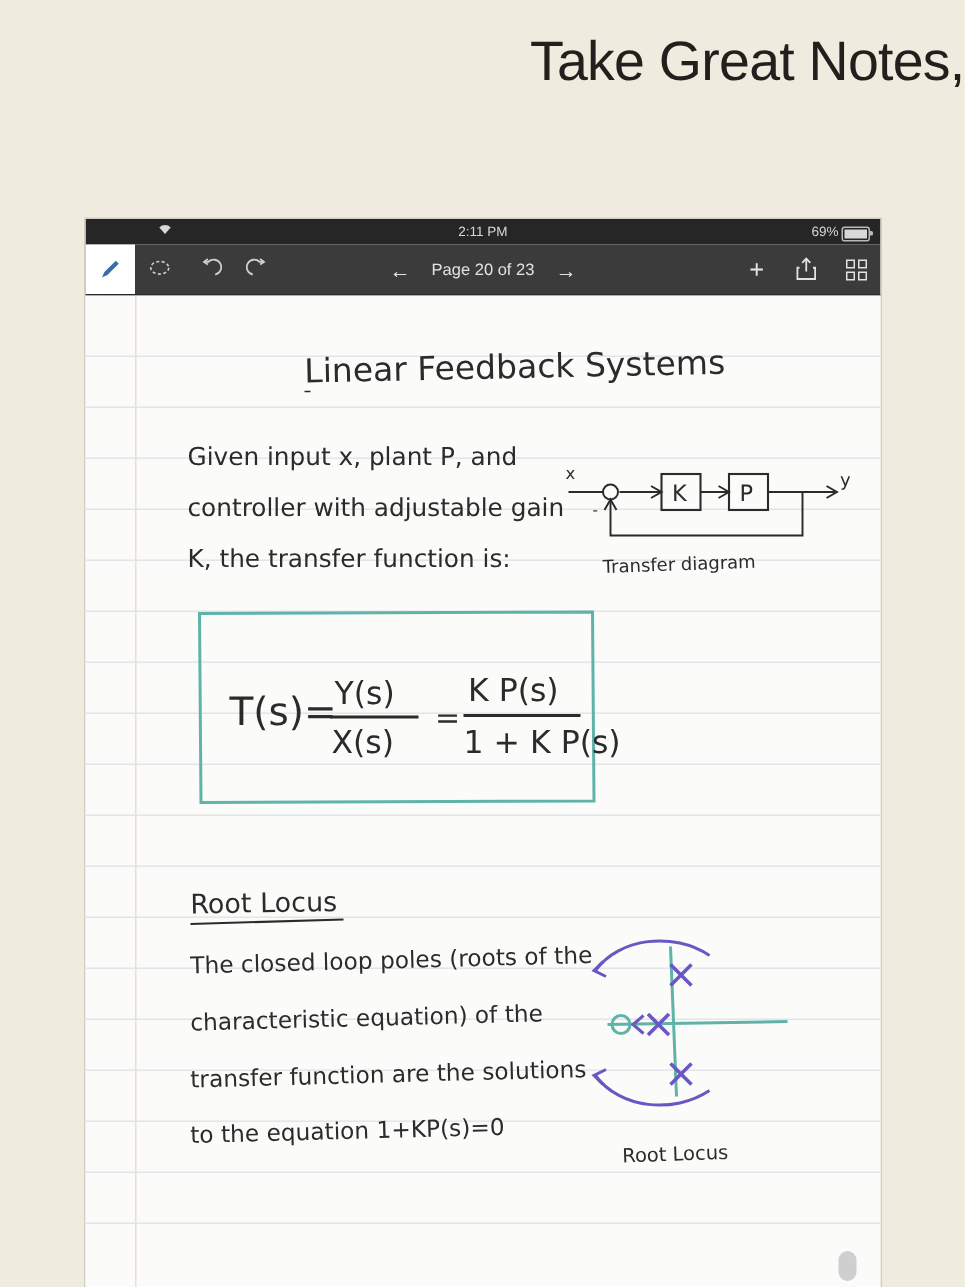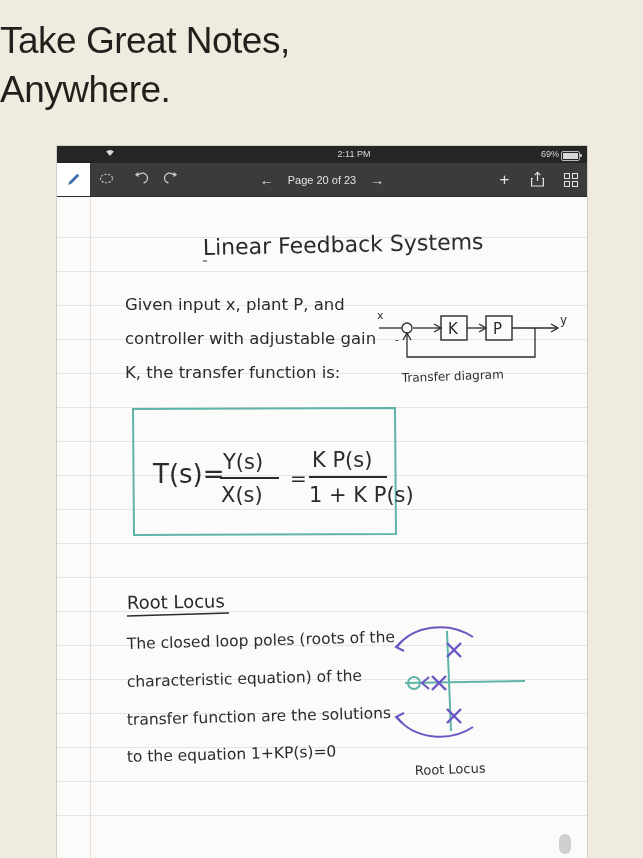--- a/index.html
+++ b/index.html
@@ -18,21 +18,21 @@
     width: 643px;
     height: 858px;
     background: #efebdf;
   }
   
   .headline {
     position: absolute;
     top: 16px;
     left: 0;
     width: 643px;
-    text-align: left;
+    text-align: right;
     font-size: 37px;
     line-height: 49px;
     color: #231f1c;
     font-family: "Liberation Sans", sans-serif;
     font-weight: 400;
     letter-spacing: -0.5px;
   }
   
   .device {
     position: absolute;
@@ -63,21 +63,20 @@
     position: absolute;
     left: 48px;
     top: 0;
     font-size: 9px;
   }
   .statusbar .clock {
     position: absolute;
     width: 100%;
     text-align: center;
     top: 0;
-    padding-left: 32px;
   }
   .statusbar .battpct {
     position: absolute;
     right: 28px;
     top: 0;
   }
   .statusbar .batt {
     position: absolute;
     right: 7px;
     top: 5px;
@@ -217,21 +216,20 @@
     font-family: "DejaVu Sans", sans-serif;
   }
 </style>
 </head>
 <body>
 
 <div class="page">
 
   <div class="headline">
     <div>Take Great Notes,</div>
-    <div>Anywhere.</div>
   </div>
 
   <div class="device">
 
     <div class="statusbar">
       <span class="carrier">Carrier</span>
       <span class="wifi">
         <svg width="10" height="9" viewBox="0 0 10 9">
           <path d="M5 8 L1.2 3.6 A5.5 5.5 0 0 1 8.8 3.6 Z" fill="#d8d8d8"></path>
         </svg>

